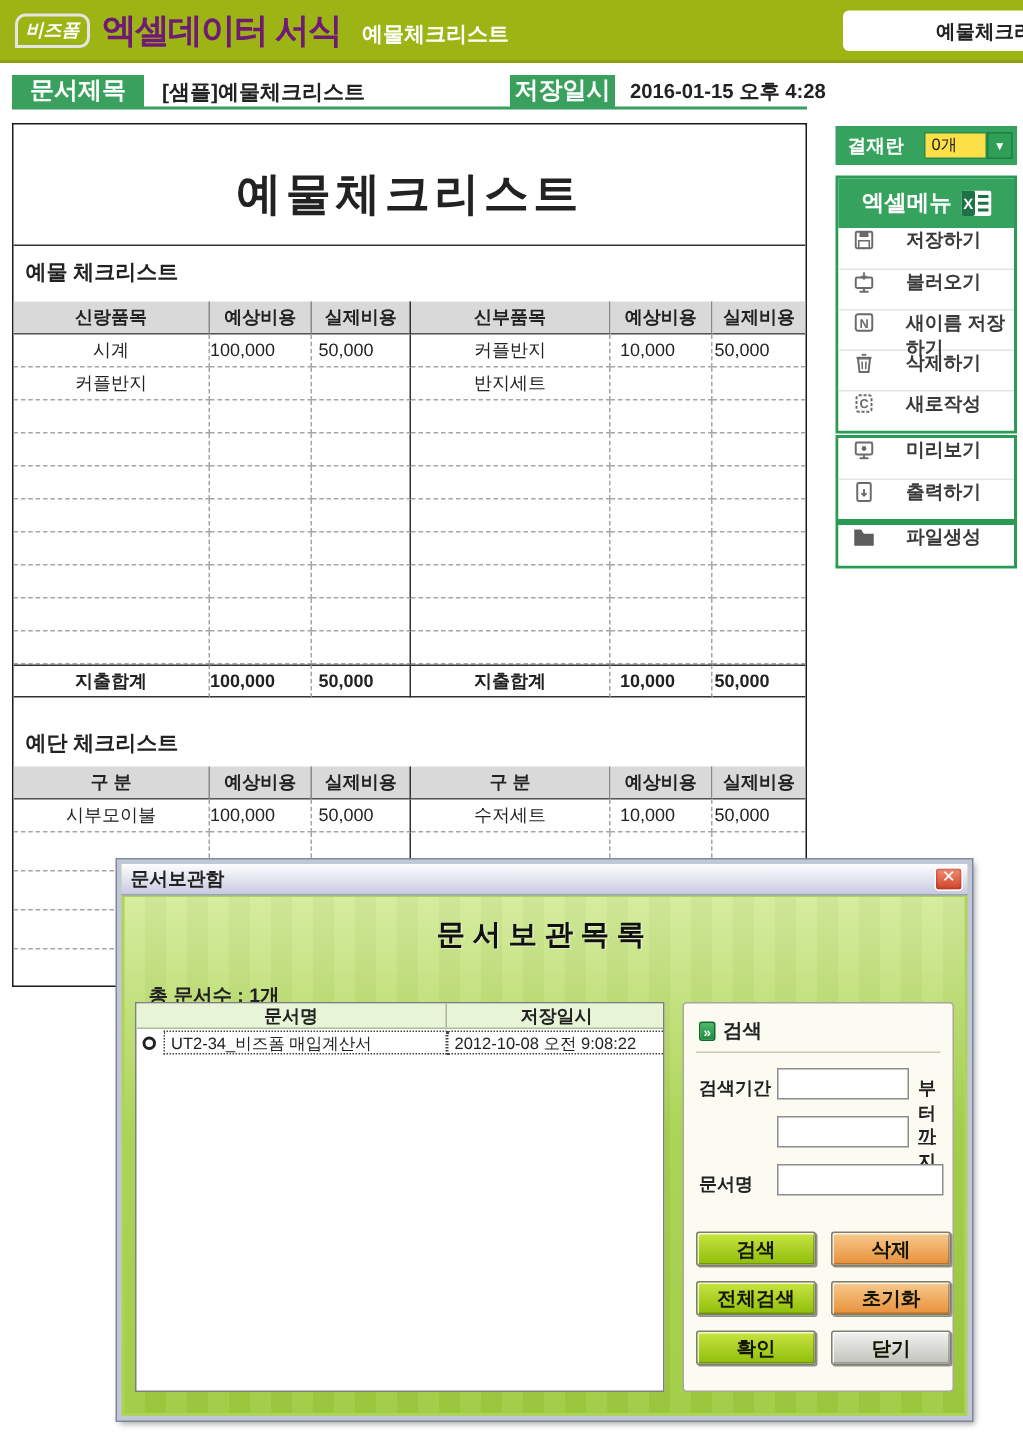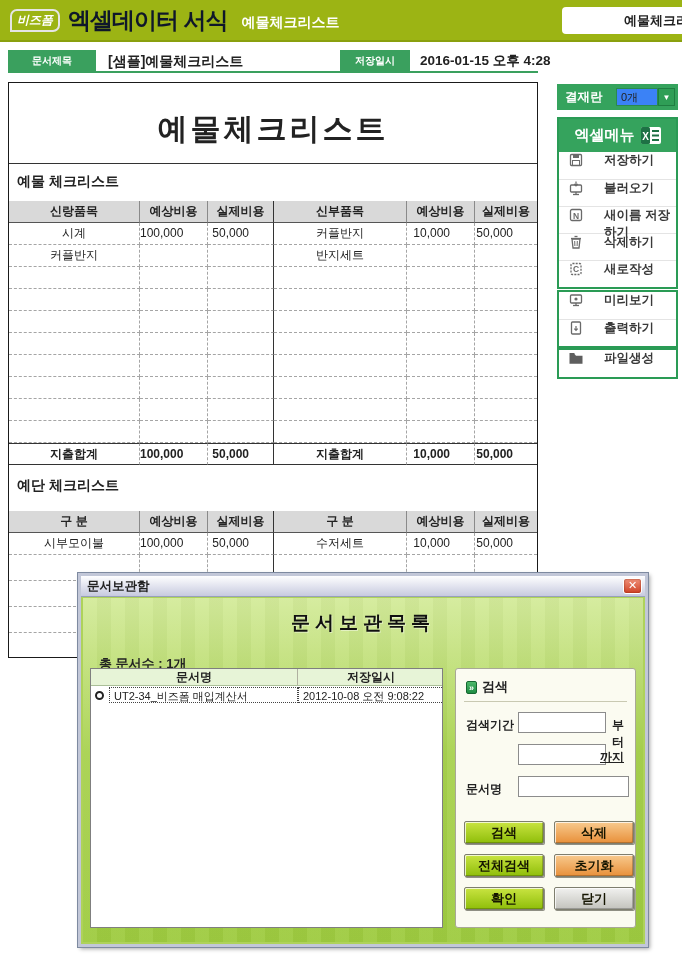--- a/index.html
+++ b/index.html
@@ -6,27 +6,27 @@
   html,body { width:682px; height:962px; }
   body {
     position:relative; overflow:hidden; background:#fff;
     font-family:"Liberation Sans","DejaVu Sans",sans-serif; color:#222;
   }
   .abs { position:absolute; }
 
   
   .topbar { left:0; top:0; width:682px; height:42px; background:#9cb414; border-bottom:2px solid #8aa00e; display:flex; align-items:center; }
   .logo { margin-left:10px; border:2px solid #e5e5e5; border-radius:7px 7px 7px 0; padding:1px 5px; color:#fff; font-weight:bold; font-style:italic; font-size:12px; }
-  .apptitle { margin-left:8px; color:#0f172a; font-weight:bold; font-size:23px; letter-spacing:-1px; }
+  .apptitle { margin-left:8px; color:#701a75; font-weight:bold; font-size:23px; letter-spacing:-1px; }
   .appsub { margin-left:14px; color:#fff; font-size:14px; font-weight:bold; padding-top:6px; }
   .searchbox { left:562px; top:7px; width:126px; height:27px; background:#fff; border-radius:4px; display:flex; align-items:center; padding-left:8px; gap:6px; }
   .searchbox span { font-size:13px; font-weight:bold; white-space:nowrap;margin-left:48px; }
 
   
-  .lbl { background:#3aa05e; color:#fff; font-weight:bold; font-size:10px; text-align:center; height:22px; line-height:22px; }
+  .lbl { background:#3aa05e; color:#fff; font-weight:bold; font-size:16px; text-align:center; height:22px; line-height:22px; }
   .val { height:22px; line-height:22px; font-weight:bold; font-size:13.5px; white-space:nowrap; }
   .inforule { left:8px; top:71px; width:530px; border-bottom:2px solid #3aa05e; }
 
   
   .doc { left:8px; top:82px; width:530px; height:576px; border:1px solid #1a1a1a; background:#fff; overflow:hidden; }
   .doc-title { top:26px; left:0; width:100%; text-align:center; font-size:30px; font-weight:bold; letter-spacing:3px; }
   .doc-sep { top:80px; left:0; width:100%; border-bottom:1px solid #333; }
   .sec-label { font-weight:bold; font-size:14px; }
   .grid-table { left:0; width:528px; display:grid; grid-template-columns:131px 68px 66px 133px 68px 62px; }
   .cell { height:22px; line-height:21px; font-size:12px; text-align:center; border-right:1px dashed #a5a5a5; border-bottom:1px dashed #a5a5a5; overflow:hidden; white-space:nowrap; }
@@ -36,21 +36,21 @@
   .cell.hdr { background:#d9d9d9; font-weight:bold; border-bottom:1px solid #555; border-right:1px solid #8a8a8a; }
   .cell.hdr.c3 { border-right:1px solid #333; }
   .cell.hdr.c6 { border-right:none; }
   .cell.total { font-weight:bold; border-top:1px solid #333; border-bottom:1px solid #333; }
   .cell.h26 { height:26px; }
 
   
   .approval { left:557px; top:84px; width:121px; height:26px; background:#35a35d; display:flex; align-items:center; }
   .approval .t { color:#fff; font-weight:bold; font-size:12.5px; margin-left:8px; }
   .approval .dd { margin-left:auto; margin-right:3px; display:flex; }
-  .approval .dd .v { width:42px; height:18px; background:#3b82f6; border:1px solid #2b8a4d; font-size:11px; line-height:16px; padding-left:4px; }
+  .approval .dd .v { width:42px; height:18px; background:#fde047; border:1px solid #2b8a4d; font-size:11px; line-height:16px; padding-left:4px; }
   .approval .dd .b { width:17px; height:18px; background:#2f9e56; border:1px solid #1f7e41; color:#fff; font-size:8px; line-height:17px; text-align:center; }
   .menu-box { left:557px; width:121px; background:#fff; border:2px solid #2a9b55; }
   .menu-head { height:33px; background:#35a35d; color:#fff; font-weight:bold; font-size:15px; display:flex; align-items:center; justify-content:center; gap:6px; }
   .menu-item { height:27px; display:flex; align-items:flex-start; padding-left:9px; gap:20px; font-size:12.5px; font-weight:bold; color:#3a3a3a; border-top:1px solid #e4e4e4; background:#fff; cursor:pointer; }
   .menu-item:first-child { border-top:none; }
   .menu-item svg { flex:0 0 auto; }
 
   
   .dialog { left:78px; top:573px; width:570px; height:374px; border:3px solid #c2c7d8; outline:1px solid #7e8aa0; background:#aed25a; box-shadow:2px 2px 4px rgba(0,0,0,.35); z-index:10; }
   .titlebar { height:21px; background:linear-gradient(#fefeff,#c7cadf); border-bottom:1px solid #98a0ba; display:flex; align-items:center; padding:0 3px 0 6px; font-weight:bold; font-size:12.5px; }
@@ -172,21 +172,21 @@
       <div class="cell c4"></div>
       <div class="cell c5"></div>
       <div class="cell c6"></div>
       <div class="cell c1 total">지출합계</div>
       <div class="cell c2 total num">100,000</div>
       <div class="cell c3 total num">50,000</div>
       <div class="cell c4 total">지출합계</div>
       <div class="cell c5 total num">10,000</div>
       <div class="cell c6 total num">50,000</div>
     </div>
-  <div class="abs sec-label" style="left:8px;top:394px;">예단 체크리스트</div>
+  <div class="abs sec-label" style="left:8px;top:404px;">예단 체크리스트</div>
   <div id="table2" class="abs grid-table" style="top:428px;">
       <div class="cell c1 hdr">구  분</div>
       <div class="cell c2 hdr">예상비용</div>
       <div class="cell c3 hdr">실제비용</div>
       <div class="cell c4 hdr">구  분</div>
       <div class="cell c5 hdr">예상비용</div>
       <div class="cell c6 hdr">실제비용</div>
       <div class="cell c1">시부모이불</div>
       <div class="cell c2 num">100,000</div>
       <div class="cell c3 num">50,000</div>
@@ -341,21 +341,21 @@
     <div class="abs search-panel">
       <div class="abs sp-title">
         <span class="sp-icon">»</span>
         <span>검색</span>
       </div>
       <div class="abs sp-sep"></div>
       <div class="abs sp-lbl" style="left:10px;top:48px;">검색기간</div>
       <input class="abs sp-input" style="left: 62px; top: 43px; width: 88px;">
       <div class="abs sp-lbl" style="left:156px;top:48px;">부터</div>
       <input class="abs sp-input" style="left: 62px; top: 75px; width: 88px;">
-      <div class="abs sp-lbl" style="left:144px;top:80px;text-decoration:underline;">까지</div>
+      <div class="abs sp-lbl" style="left:156px;top:80px;text-decoration:underline;">까지</div>
       <div class="abs sp-lbl" style="left:10px;top:112px;">문서명</div>
       <input class="abs sp-input" style="left: 62px; top: 107px; width: 111px;">
       <div id="btn-grid" class="abs btn-grid">
           <div class="btn green">검색</div>
           <div class="btn orange">삭제</div>
           <div class="btn green">전체검색</div>
           <div class="btn orange">초기화</div>
           <div class="btn green">확인</div>
           <div class="btn gray">닫기</div>
         </div>

